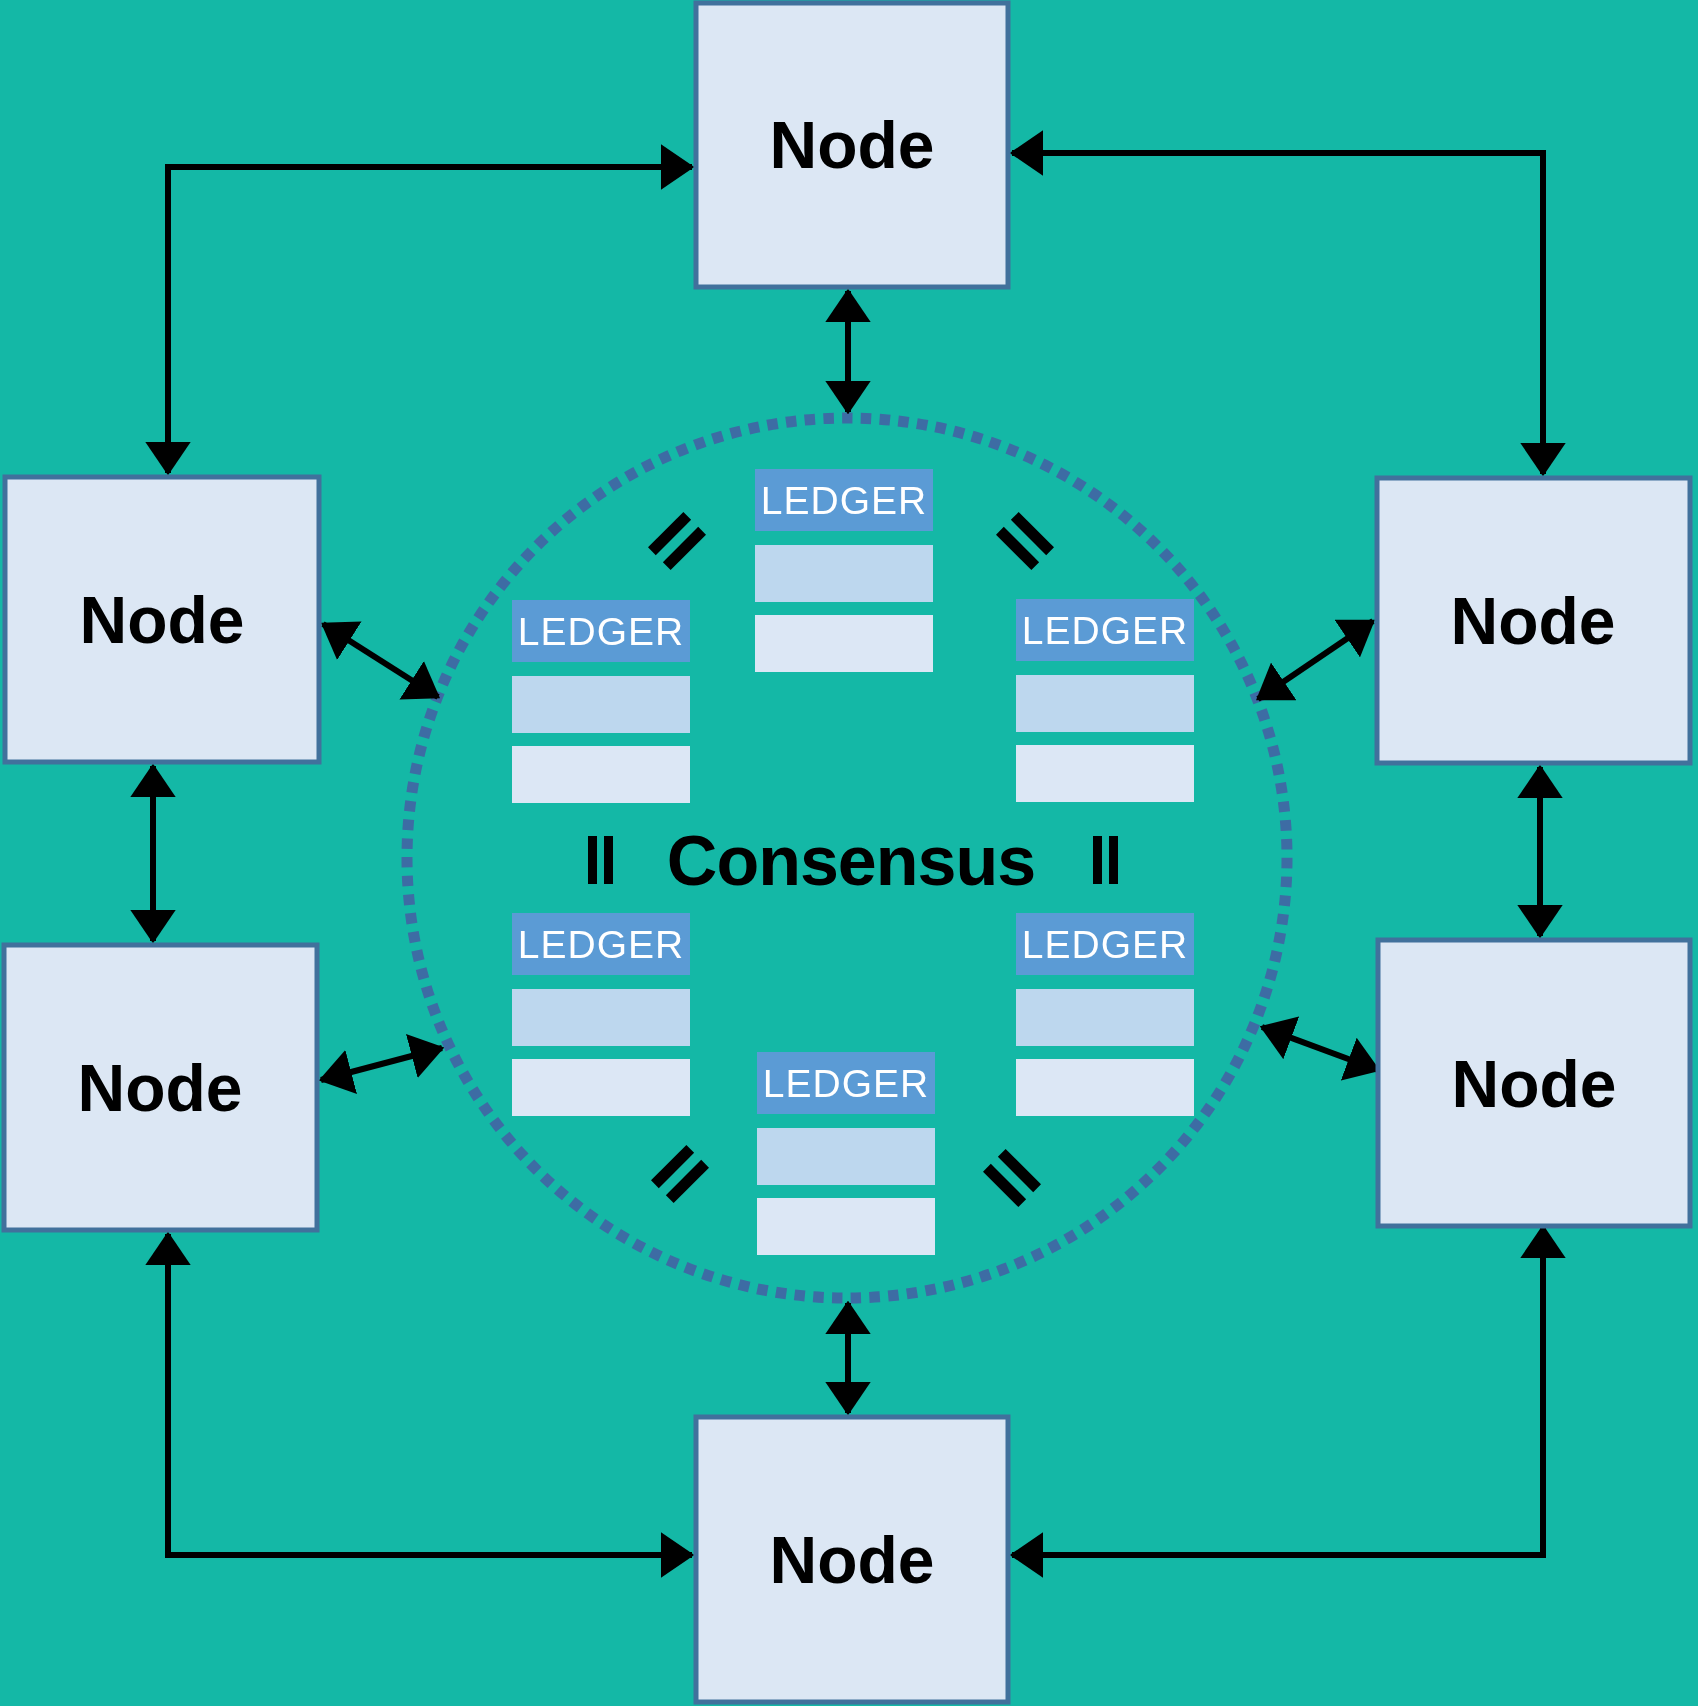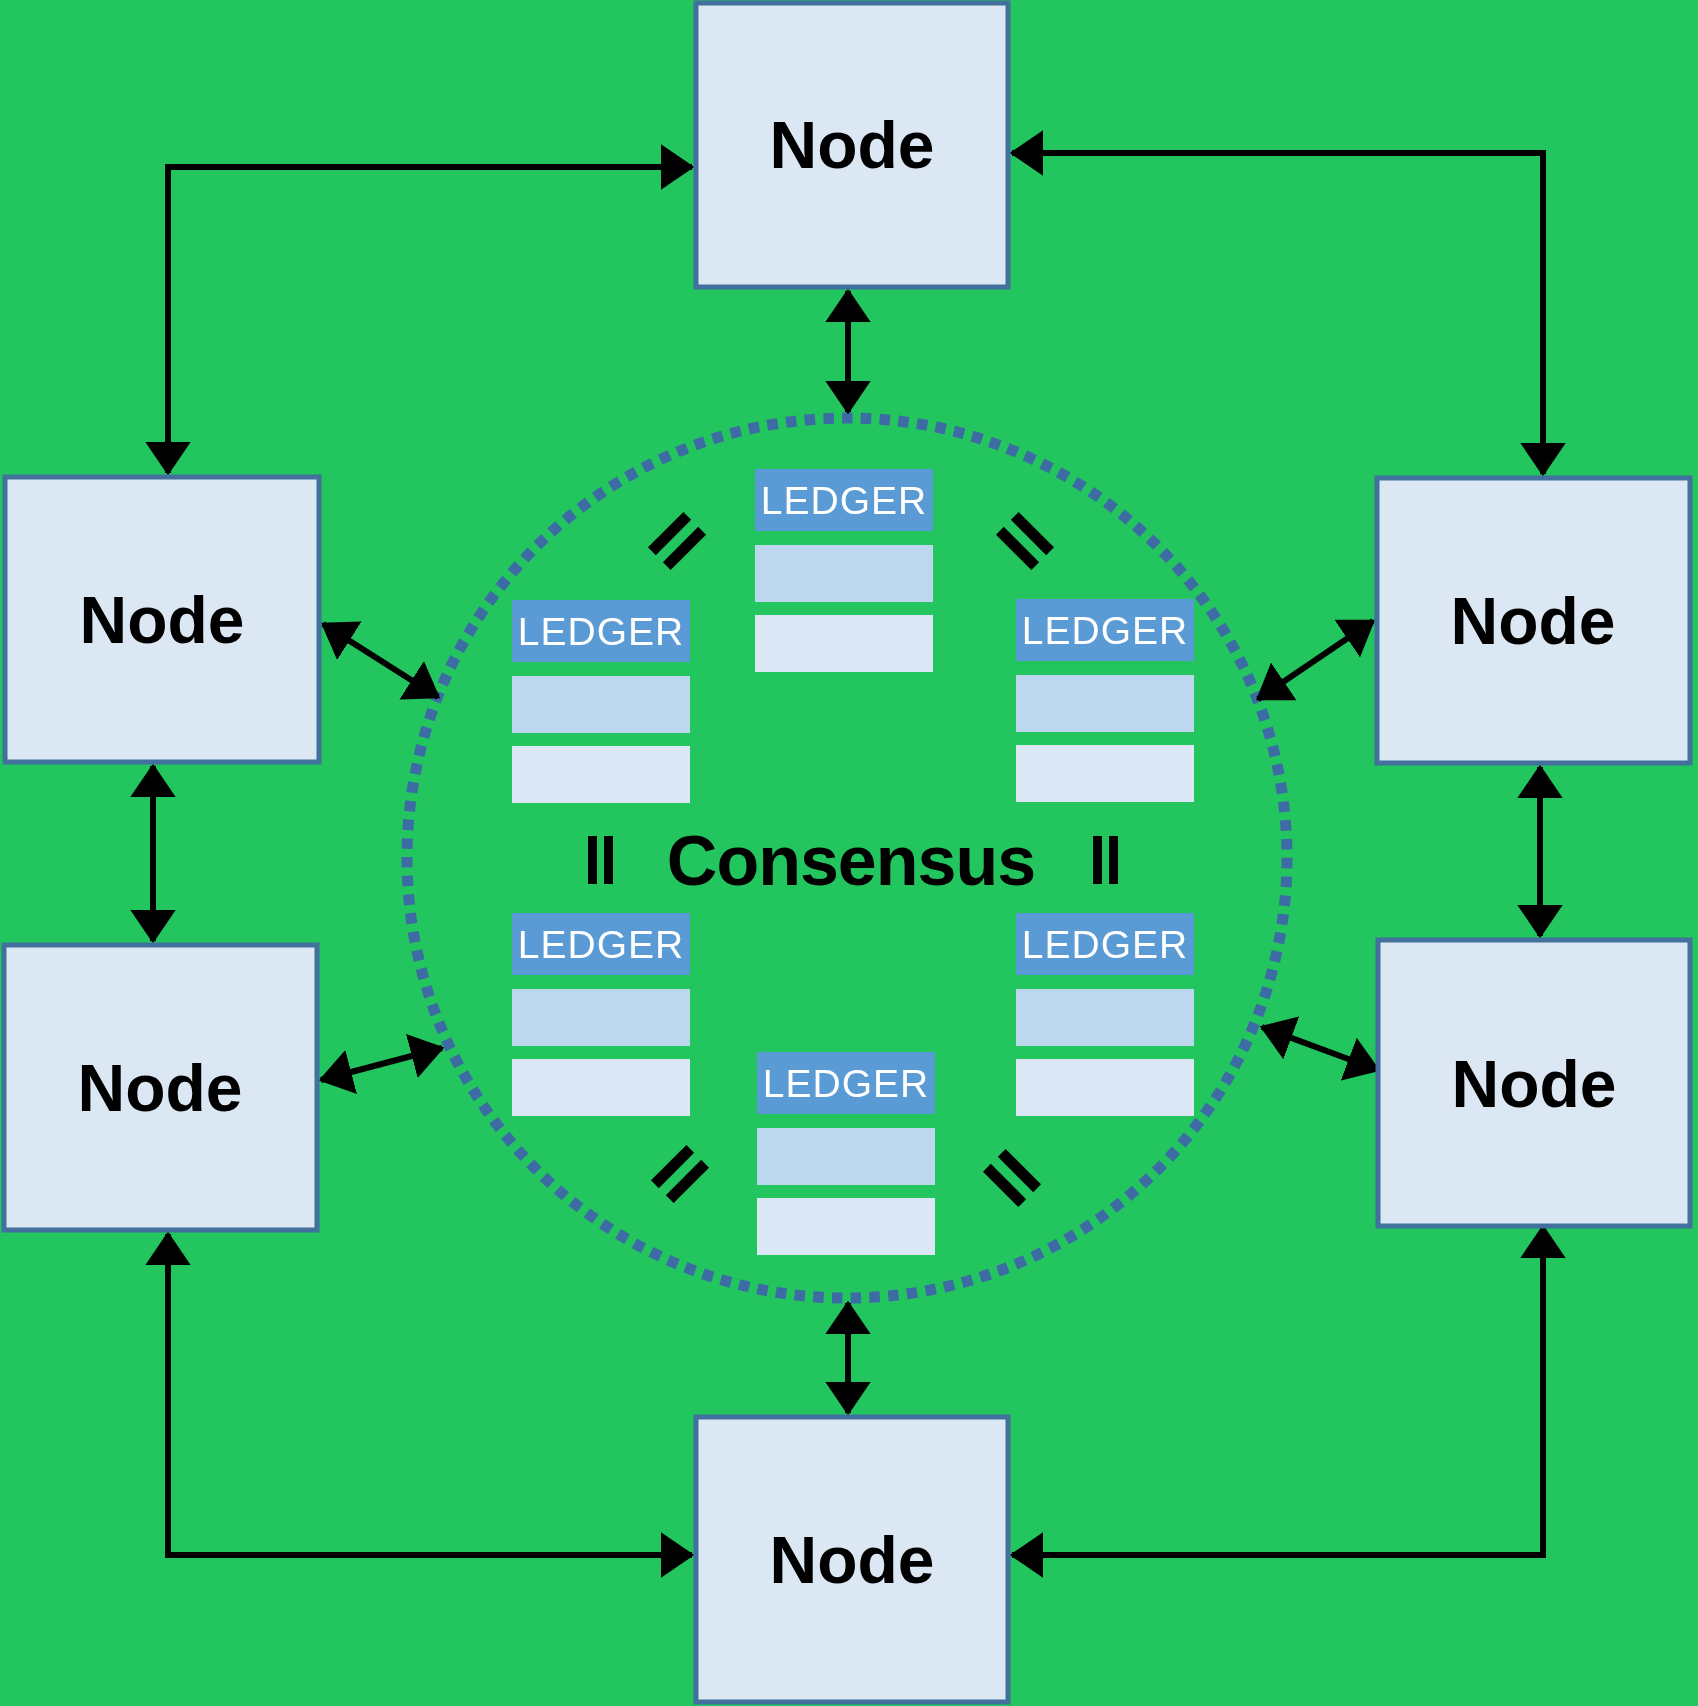--- a/index.html
+++ b/index.html
@@ -1,19 +1,19 @@
 <!DOCTYPE html>
 <html><head>
 <meta charset="utf-8">
 <style>
   html,body{margin:0;padding:0;background:#ffffff;}
   .stage{
     position:relative;
     width:1698px;height:1706px;
-    background:#22c55e;
+    background:#14b8a6;
     font-family:"Liberation Sans","DejaVu Sans",sans-serif;
   }
   svg{display:block;}
   .conn{
     stroke:#000000;
     stroke-width:6;
     fill:none;
     marker-start:url(#ah);
     marker-end:url(#ah);
   }

